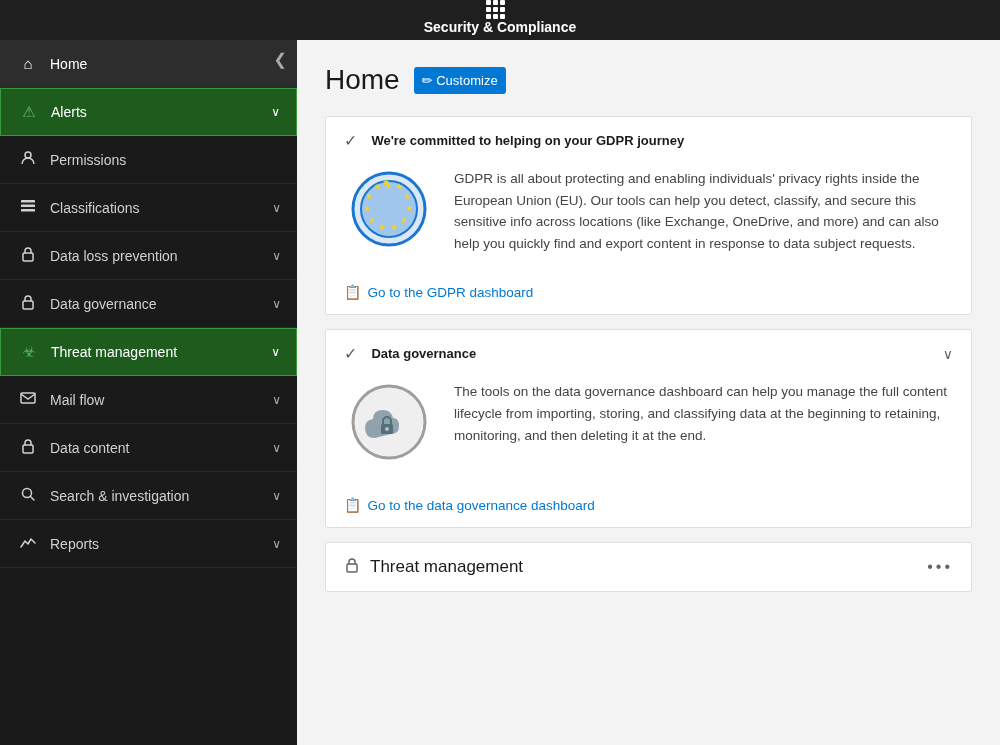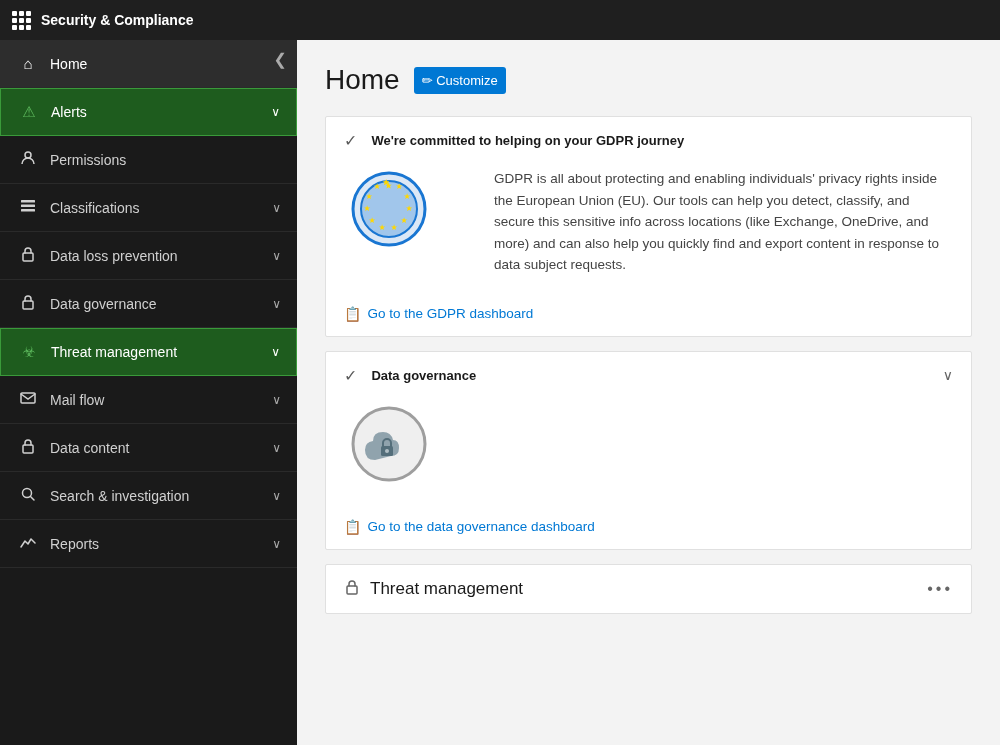--- a/index.html
+++ b/index.html
@@ -7,20 +7,21 @@
 
     
     .top-bar {
       background: #1f1f1f;
       color: #fff;
       height: 40px;
       display: flex;
       align-items: center;
       padding: 0 12px;
       flex-shrink: 0;
+      flex-direction: column;
     }
     .top-bar-icon {
       display: grid;
       grid-template-columns: repeat(3, 5px);
       gap: 2px;
       margin-right: 10px;
     }
     .top-bar-icon span {
       width: 5px; height: 5px;
       background: #fff;
@@ -131,21 +132,21 @@
       gap: 20px;
     }
     .card-icon-wrapper {
       flex-shrink: 0;
       width: 90px;
       height: 90px;
       display: flex;
       align-items: center;
       justify-content: center;
     }
-    .card-text { flex: 1; font-size: 13.5px; color: #444; line-height: 1.6; padding-top: 4px; margin-left: 40px; }
+    .card-text { flex: 1; font-size: 13.5px; color: #444; line-height: 1.6; padding-top: 4px; }
     .card-link {
       display: flex;
       align-items: center;
       gap: 6px;
       padding: 10px 18px 14px 18px;
       color: #0078d4;
       font-size: 13.5px;
       cursor: pointer;
       text-decoration: none;
       border-top: none;
@@ -368,20 +369,21 @@
 
             <g transform="translate(12,18)">
               <path d="M14,38 Q4,38 4,28 Q4,20 12,19 Q12,10 22,10 Q30,10 32,18 Q38,18 38,26 Q38,34 30,34 Z" fill="#78909c" opacity="0.8"></path>
 
               <rect x="20" y="24" width="12" height="10" rx="1.5" fill="#546e7a"></rect>
               <path d="M22 24 v-3 a4 4 0 0 1 8 0 v3" fill="none" stroke="#546e7a" stroke-width="2" stroke-linecap="round"></path>
               <circle cx="26" cy="29" r="2" fill="#b0bec5"></circle>
             </g>
           </svg>
         </div>
+        <p class="card-text">The tools on the data governance dashboard can help you manage the full content lifecycle from importing, storing, and classifying data at the beginning to retaining, monitoring, and then deleting it at the end.</p>
       </div>
       <a class="card-link">
         <span class="card-link-icon">📋</span>
         <span>Go to the data governance dashboard</span>
       </a>
     </div>
 
     <div class="card">
       <div class="card-header-threat" style="display:flex;align-items:center;padding:14px 18px;gap:10px;cursor:pointer;">
         <span style="color:#666;font-size:16px;">

